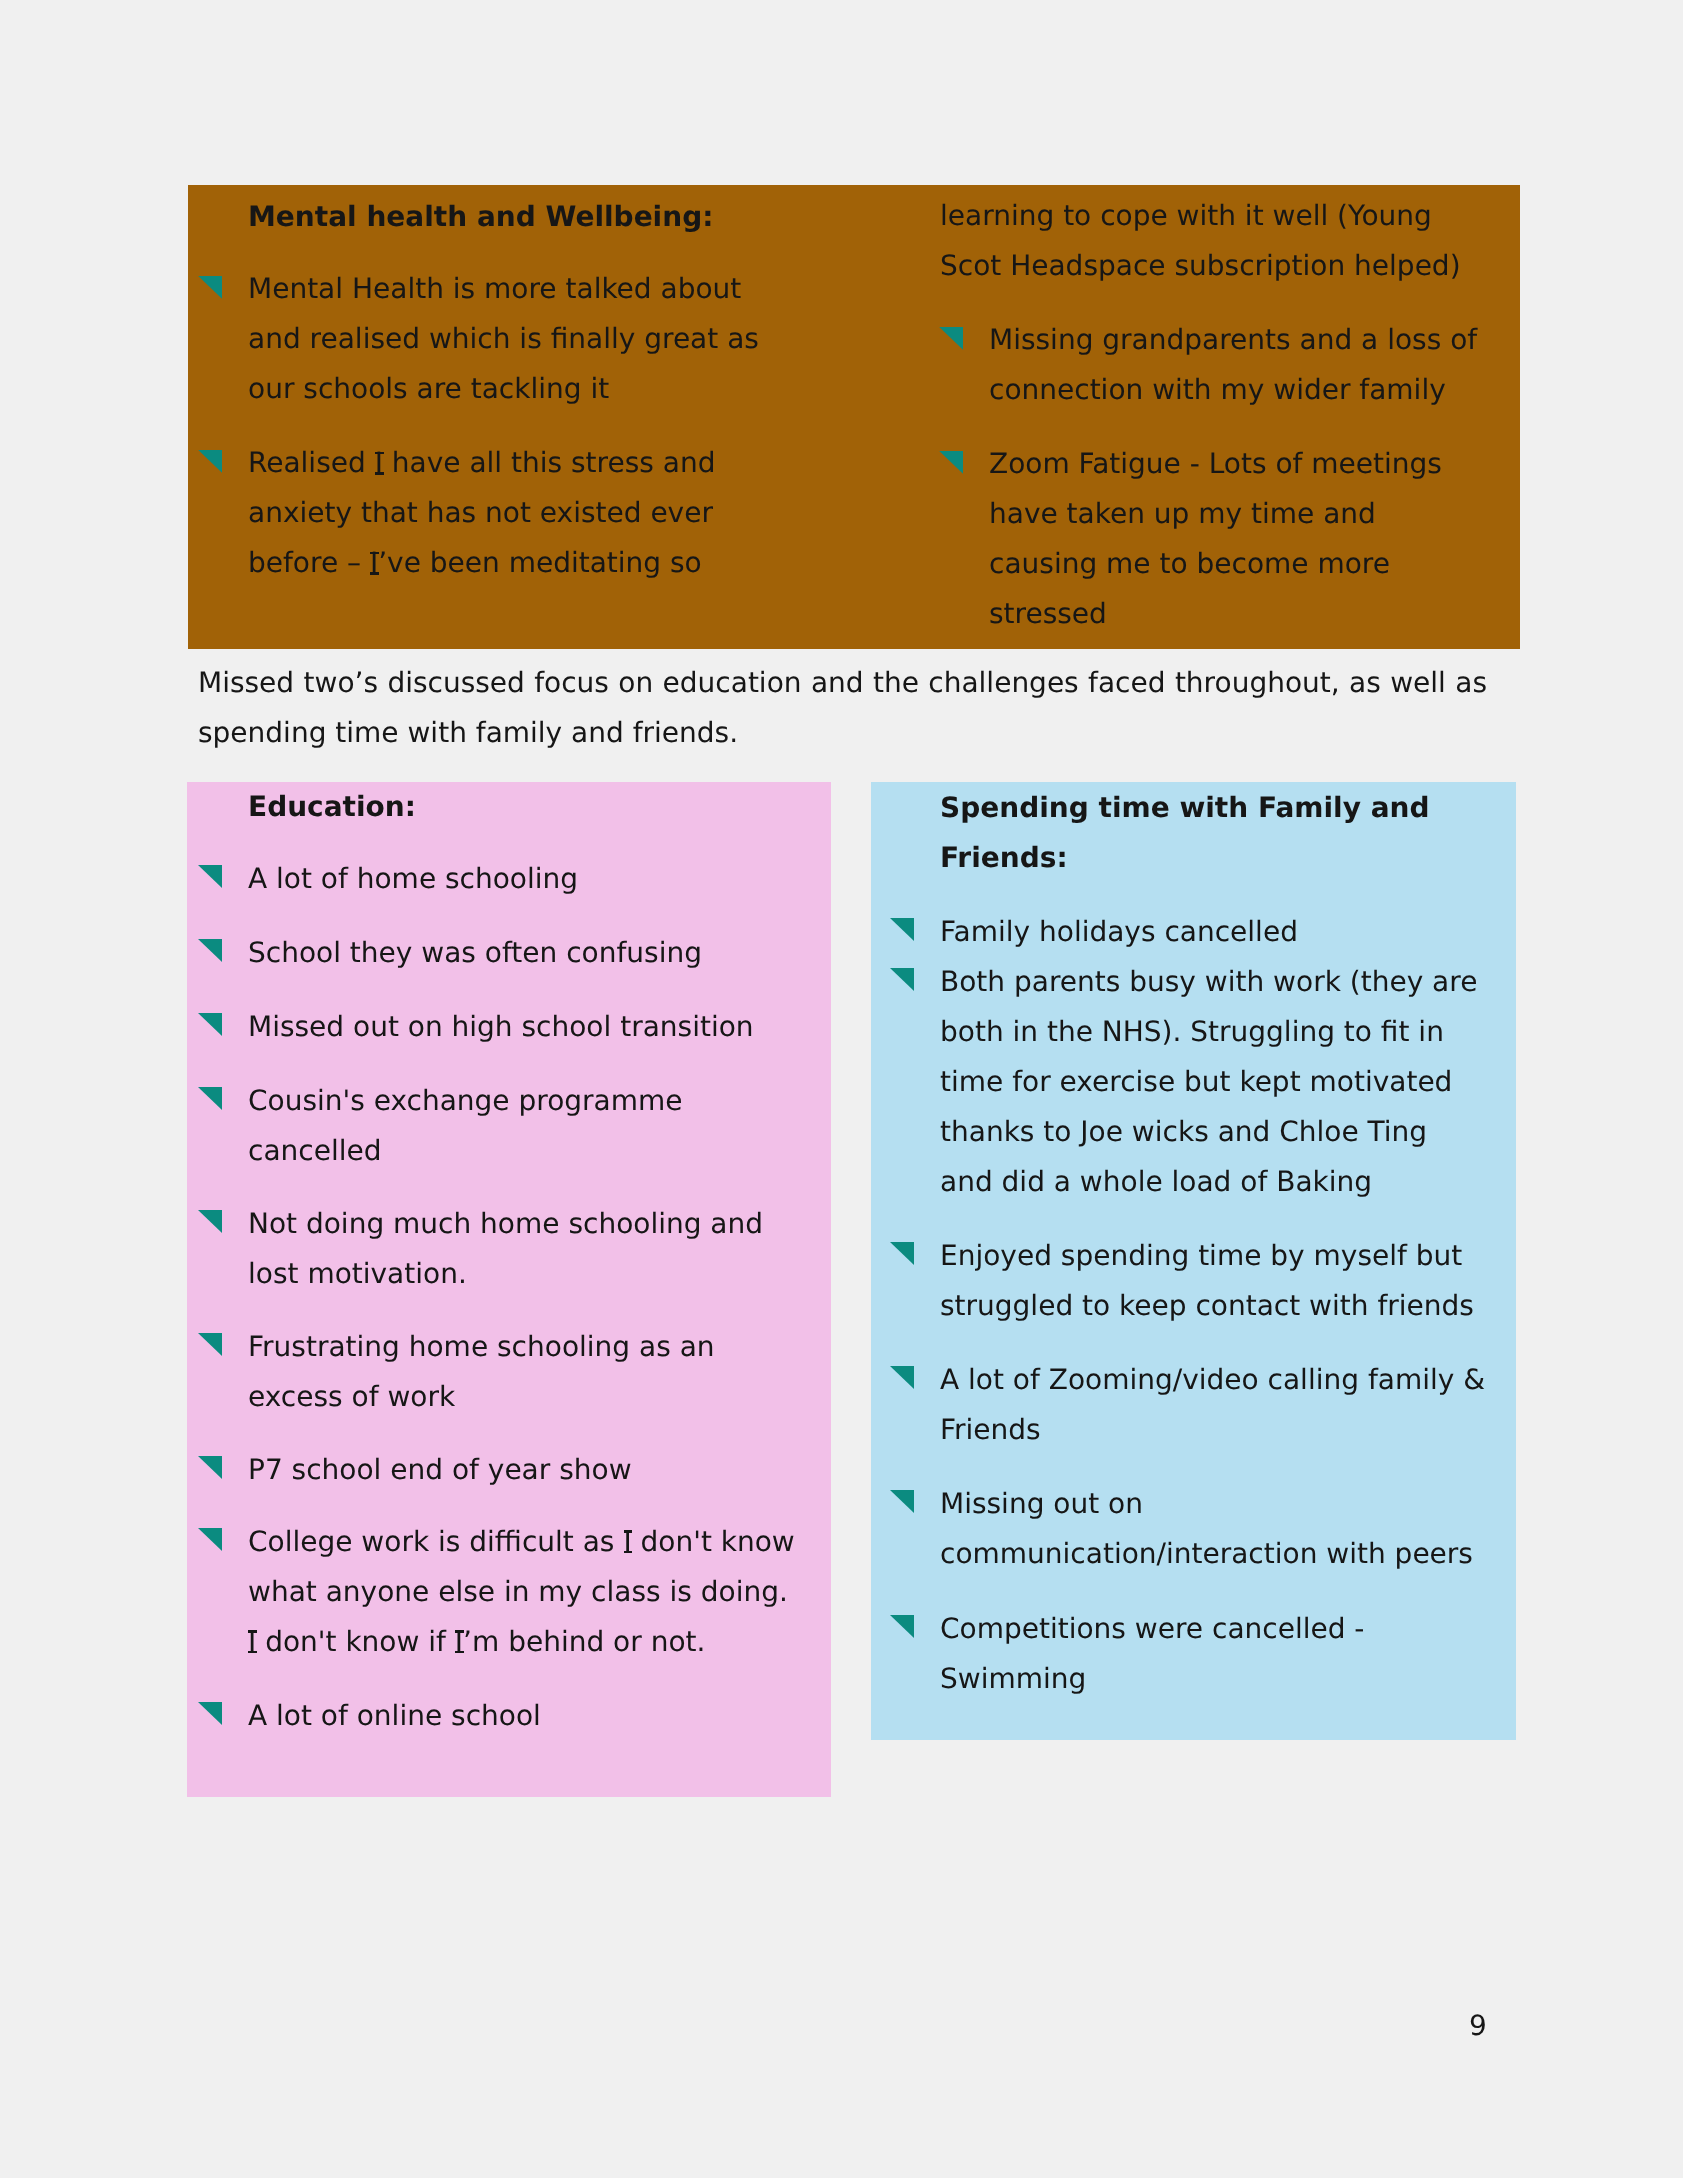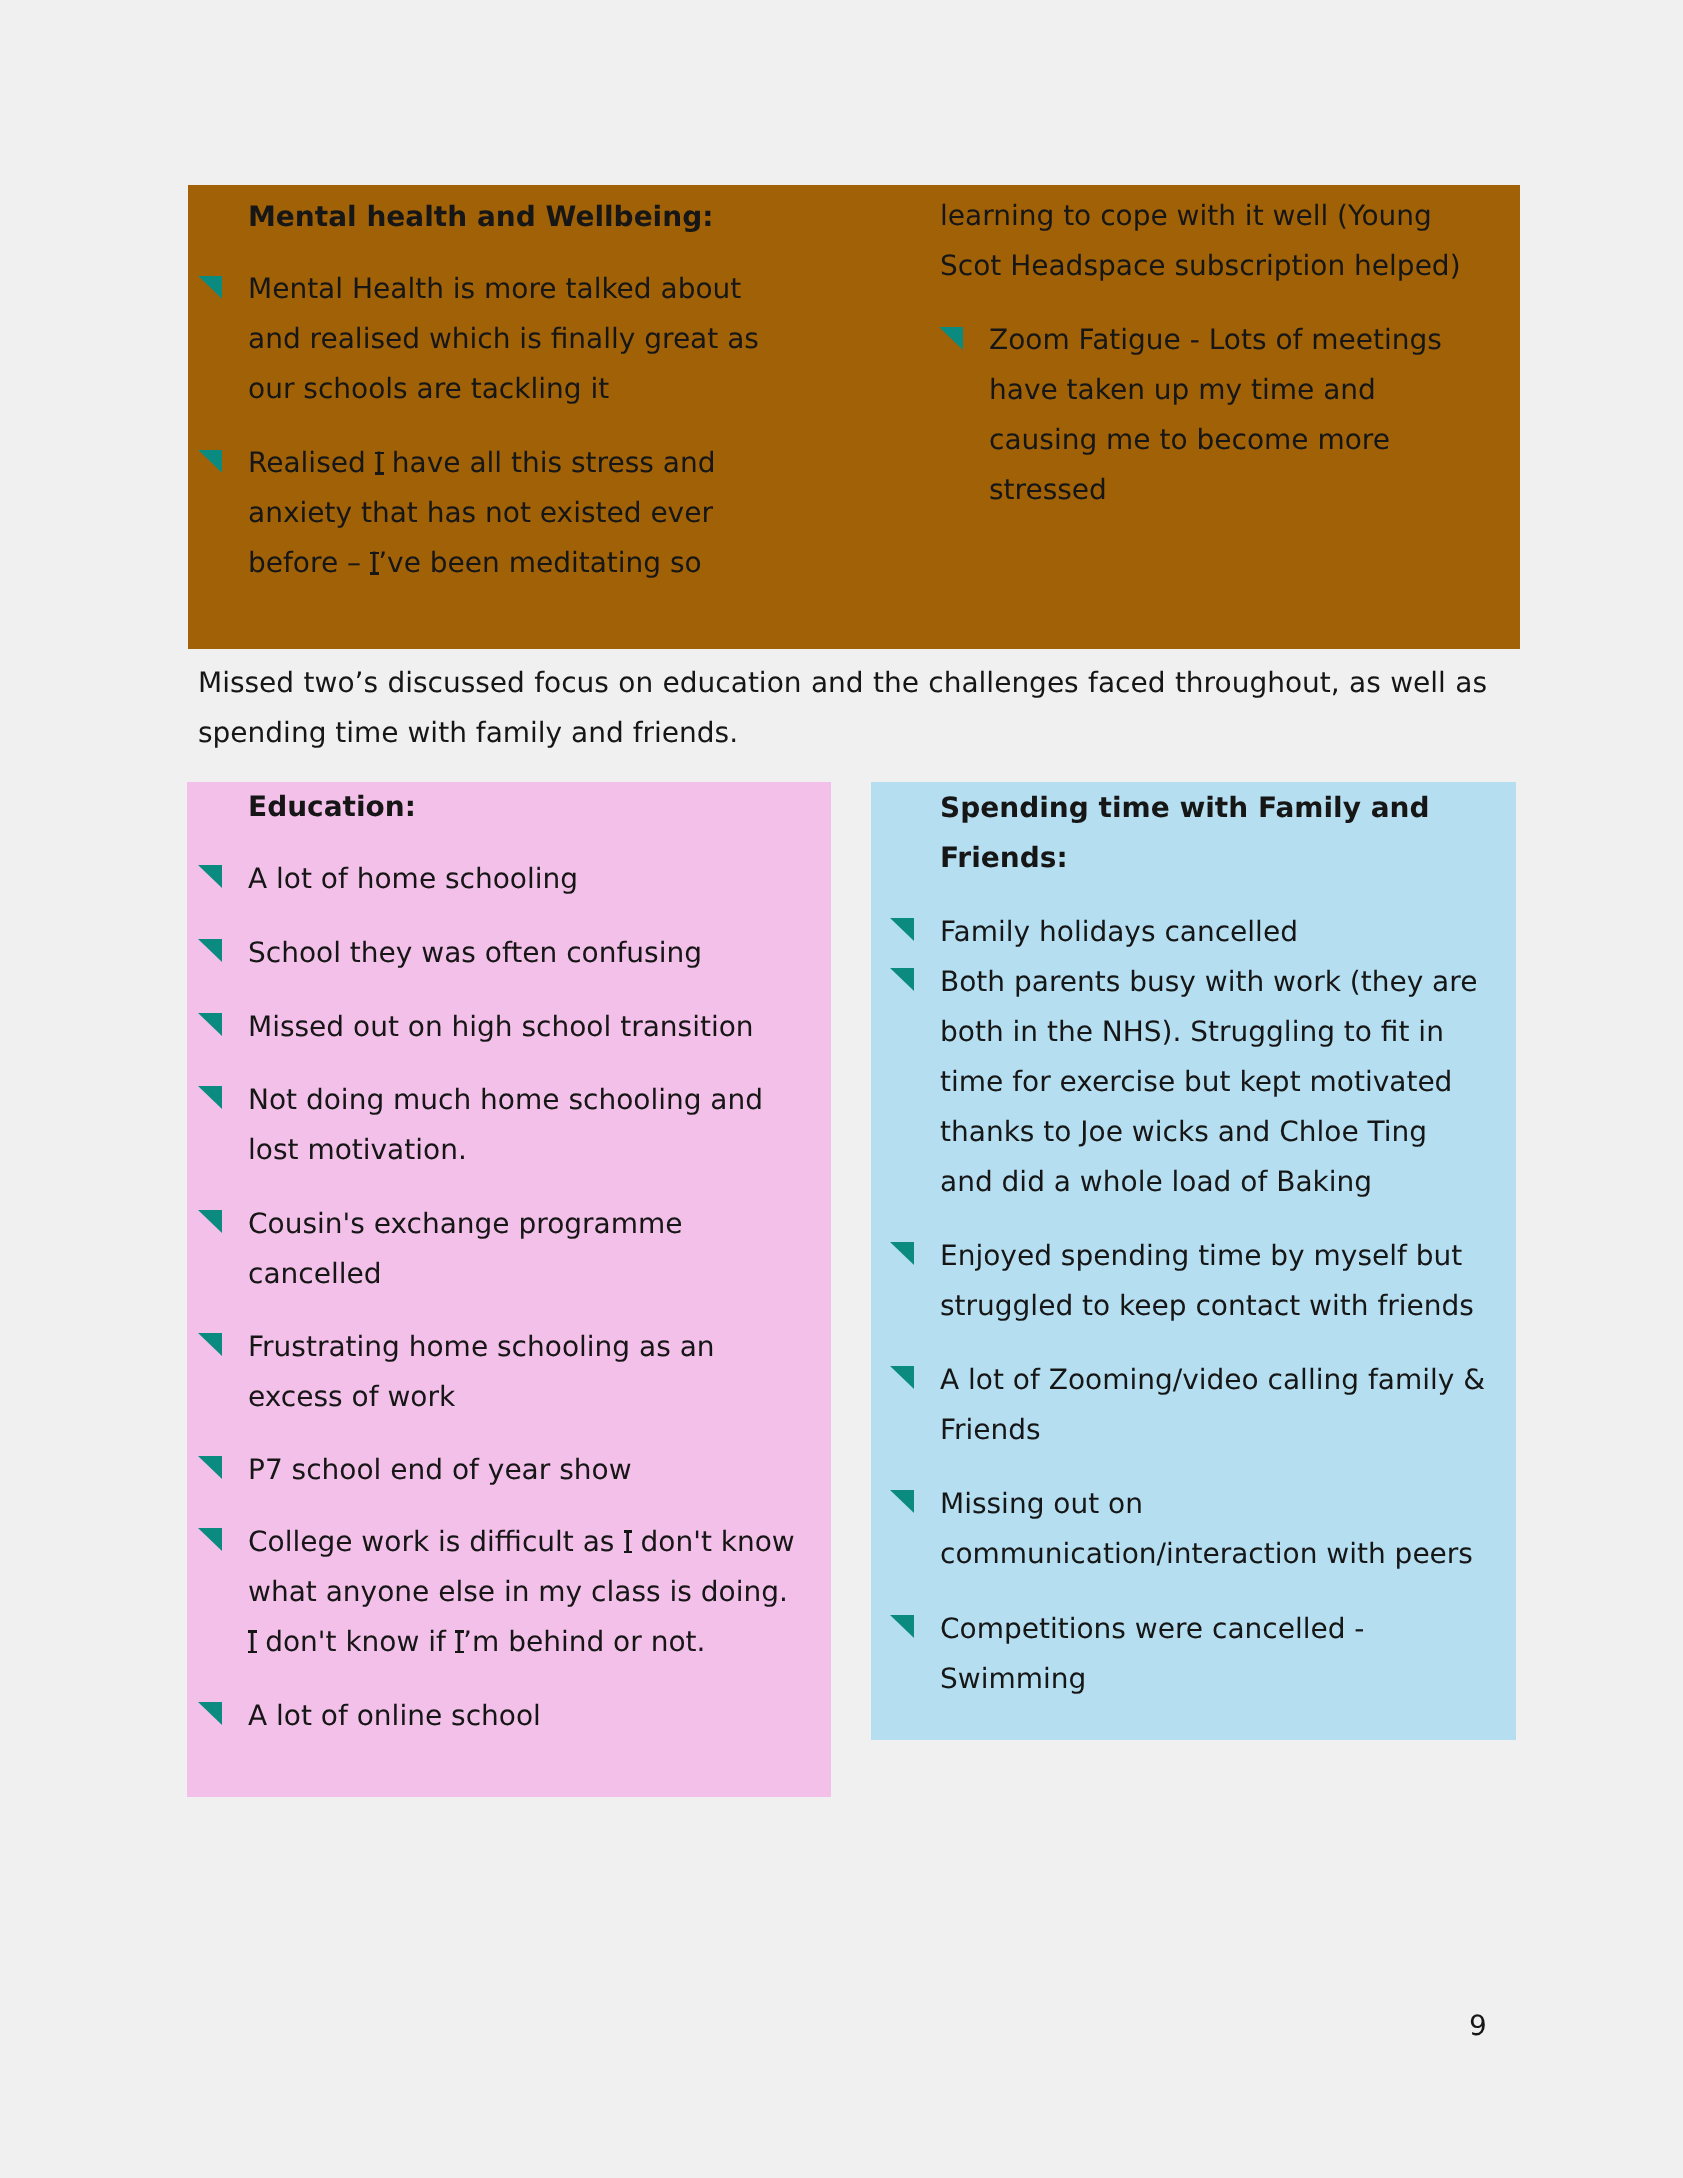--- a/index.html
+++ b/index.html
@@ -55,42 +55,43 @@
 our schools are tackling it</span></li>
         <li style="margin-top:24px;"><span class="bullet" style="background: rgb(11, 139, 128);"></span><span>Realised <span class="serif-i">I</span> have all this stress and
 anxiety that has not existed ever
 before – <span class="serif-i">I</span>’ve been meditating so</span></li>
       </ul>
     </div>
     <div class="colbox" style="left:751px; top:6.4px; width:594px;">
       <div class="plain" style="margin-left:1px;">learning to cope with it well (Young
 Scot Headspace subscription helped)</div>
       <ul class="bl" style="margin-top:24px;">
-        <li><span class="bullet" style="background: rgb(11, 139, 128);"></span></li>
+        <li><span class="bullet" style="background: rgb(11, 139, 128);"></span><span>Missing grandparents and a loss of
+connection with my wider family</span></li>
         <li style="margin-top:24px;"><span class="bullet" style="background: rgb(11, 139, 128);"></span><span>Zoom Fatigue - Lots of meetings
 have taken up my time and
 causing me to become more
 stressed</span></li>
       </ul>
     </div>
   </div>
 
   <div class="para" style="left:198px; top:658px; width:1289px;">Missed two’s discussed focus on education and the challenges faced throughout, as well as spending time with family and friends.</div>
 
   <div class="panel panel-pink" style="background-color: rgb(242, 192, 232);">
     <div class="colbox" style="left:11px; top:-0.5px; width:609px;">
       <div class="head">Education:</div>
       <ul class="bl" style="margin-top:22px;">
         <li><span class="bullet" style="background: rgb(11, 139, 128);"></span><span>A lot of home schooling</span></li>
         <li style="margin-top:24px;"><span class="bullet" style="background: rgb(11, 139, 128);"></span><span>School they was often confusing</span></li>
         <li style="margin-top:24px;"><span class="bullet" style="background: rgb(11, 139, 128);"></span><span>Missed out on high school transition</span></li>
+        <li style="margin-top:24px;"><span class="bullet" style="background: rgb(11, 139, 128);"></span><span>Cousin's exchange programme
+cancelled</span></li>
         <li style="margin-top:23px;"><span class="bullet" style="background: rgb(11, 139, 128);"></span><span>Not doing much home schooling and
 lost motivation.</span></li>
-        <li style="margin-top:24px;"><span class="bullet" style="background: rgb(11, 139, 128);"></span><span>Cousin's exchange programme
-cancelled</span></li>
         <li style="margin-top:23px;"><span class="bullet" style="background: rgb(11, 139, 128);"></span><span>Frustrating home schooling as an
 excess of work</span></li>
         <li style="margin-top:23px;"><span class="bullet" style="background: rgb(11, 139, 128);"></span><span>P7 school end of year show</span></li>
         <li style="margin-top:22px;"><span class="bullet" style="background: rgb(11, 139, 128);"></span><span>College work is difficult as <span class="serif-i">I</span> don't know
 what anyone else in my class is doing.
 <span class="serif-i">I</span> don't know if <span class="serif-i">I</span>’m behind or not.</span></li>
         <li style="margin-top:24px;"><span class="bullet" style="background: rgb(11, 139, 128);"></span><span>A lot of online school</span></li>
       </ul>
     </div>
   </div>

